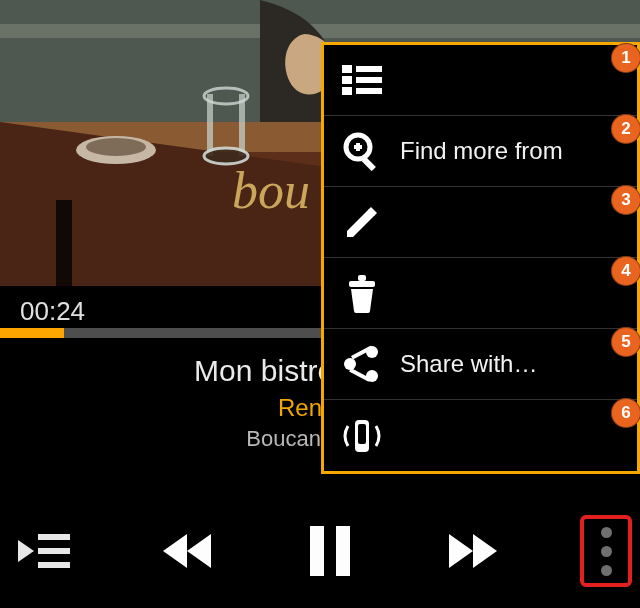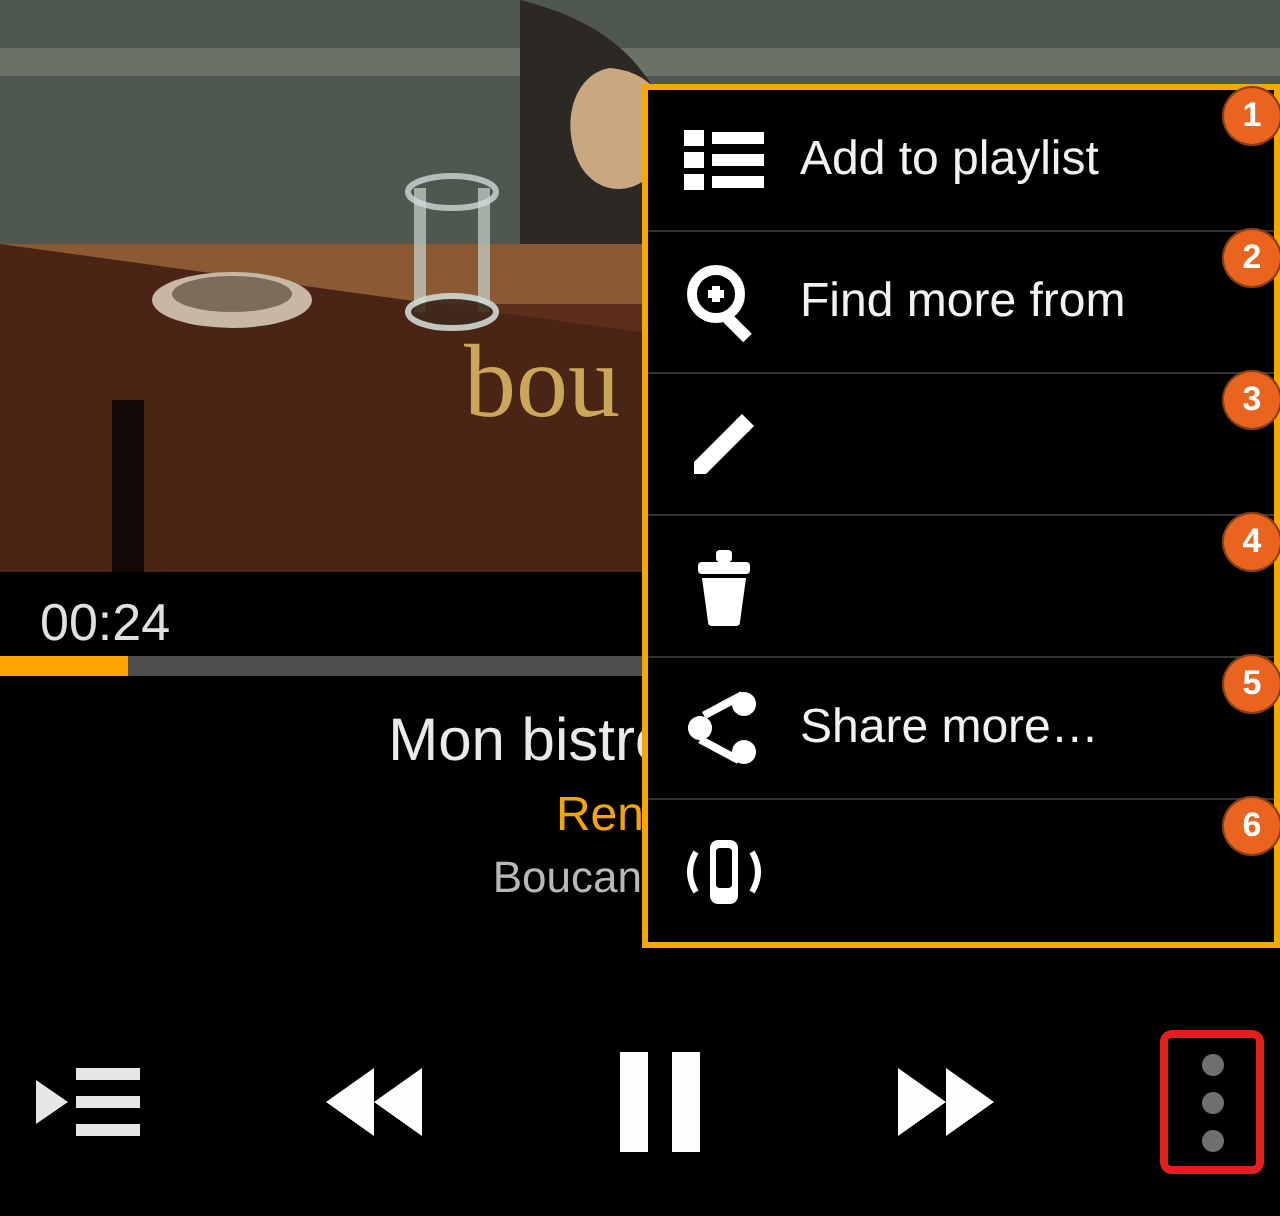--- a/index.html
+++ b/index.html
@@ -2,21 +2,21 @@
 <html><head>
 <meta charset="utf-8">
 <style>
   * { box-sizing: border-box; margin: 0; padding: 0; }
   html, body { width: 640px; height: 608px; background: #000; font-family: Arial, Helvetica, sans-serif; overflow: hidden; }
 
   .screen { position: relative; width: 640px; height: 608px; }
 
   
   .art-border { position: absolute; left: 0; top: 0; width: 640px; height: 286px; border-bottom: 2px solid #f5a300; }
-  .art-canvas { position: absolute; left: 0; top: 0; width: 640px; height: 286px; overflow: hidden; }
+  .art-canvas { position: absolute; left: 0; top: 0; width: 640px; height: 286px; overflow: hidden; font-style: italic; }
   .art-canvas svg { width: 100%; height: 100%; display: block; }
 
   
   .elapsed { position: absolute; left: 20px; top: 296px; color: #e0e0e0; font-size: 26px; }
 
   
   .progress-track { position: absolute; left: 0; top: 328px; width: 640px; height: 10px; background: #4e4e4e; }
   .progress-fill  { position: absolute; left: 0; top: 328px; height: 10px; background: #ffa500; }
 
   
@@ -135,21 +135,20 @@
       <span class="micon">
         <svg width="40" height="34" viewBox="0 0 40 34">
           <rect x="0" y="2" width="10" height="8" fill="#fff"></rect>
           <rect x="0" y="13" width="10" height="8" fill="#fff"></rect>
           <rect x="0" y="24" width="10" height="8" fill="#fff"></rect>
           <rect x="14" y="3" width="26" height="6" fill="#fff"></rect>
           <rect x="14" y="14" width="26" height="6" fill="#fff"></rect>
           <rect x="14" y="25" width="26" height="6" fill="#fff"></rect>
         </svg>
       </span>
-      <span class="mlabel">Add to playlist</span>
       <span class="badge">1</span>
     </div>
 
     <div class="menu-item">
       <span class="micon">
         <svg width="40" height="40" viewBox="0 0 40 40">
           <circle cx="16" cy="16" r="12" fill="none" stroke="#fff" stroke-width="5"></circle>
           <rect x="12" y="14" width="8" height="4" fill="#fff"></rect>
           <rect x="14" y="12" width="4" height="8" fill="#fff"></rect>
           <rect x="24" y="26" width="14" height="6" fill="#fff" transform="rotate(45 24 26)"></rect>
@@ -183,21 +182,21 @@
     <div class="menu-item">
       <span class="micon">
         <svg width="40" height="40" viewBox="0 0 40 40">
           <circle cx="30" cy="8" r="6" fill="#fff"></circle>
           <circle cx="8" cy="20" r="6" fill="#fff"></circle>
           <circle cx="30" cy="32" r="6" fill="#fff"></circle>
           <rect x="9" y="12" width="22" height="4" transform="rotate(-28 9 12)" fill="#fff"></rect>
           <rect x="9" y="24" width="22" height="4" transform="rotate(28 9 24)" fill="#fff"></rect>
         </svg>
       </span>
-      <span class="mlabel">Share more…</span>
+      <span class="mlabel">Share with…</span>
       <span class="badge">5</span>
     </div>
 
     <div class="menu-item">
       <span class="micon">
         <svg width="44" height="40" viewBox="0 0 44 40">
           <rect x="15" y="4" width="14" height="32" rx="4" fill="#fff"></rect>
           <rect x="18" y="8" width="8" height="20" rx="2" fill="#000"></rect>
           <path d="M8 10 Q2 20 8 30" stroke="#fff" stroke-width="3" fill="none"></path>
           <path d="M36 10 Q42 20 36 30" stroke="#fff" stroke-width="3" fill="none"></path>

